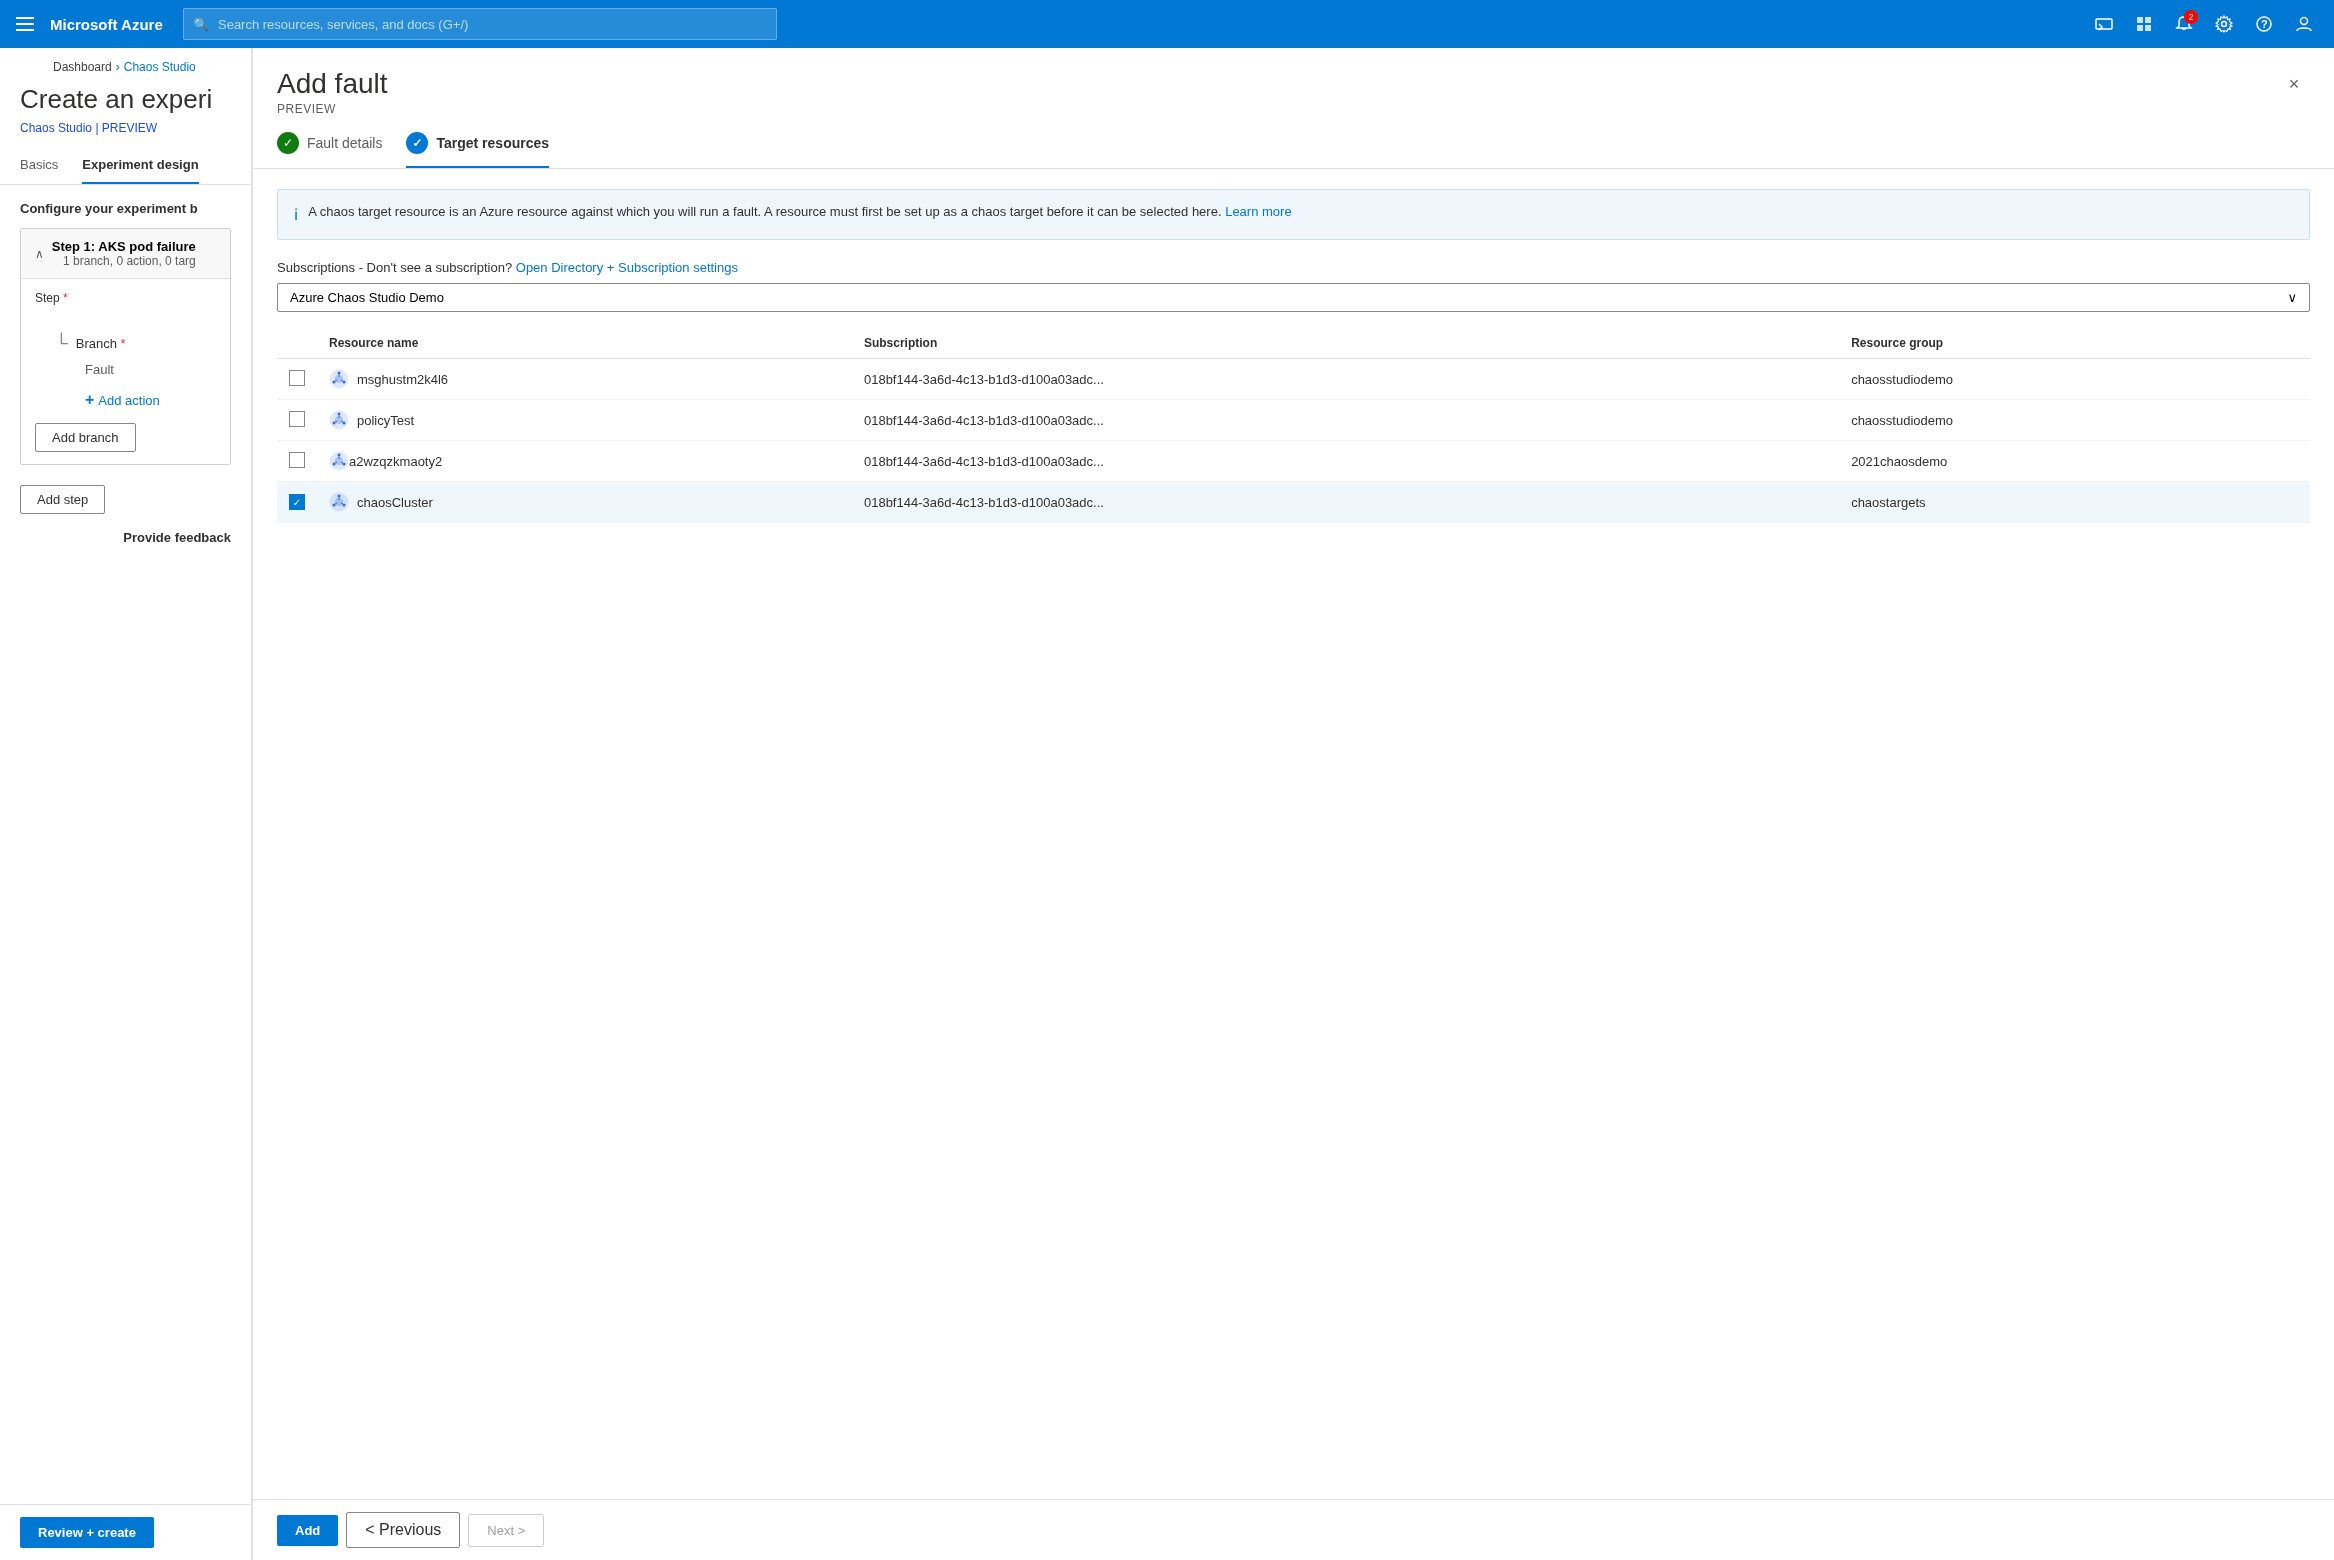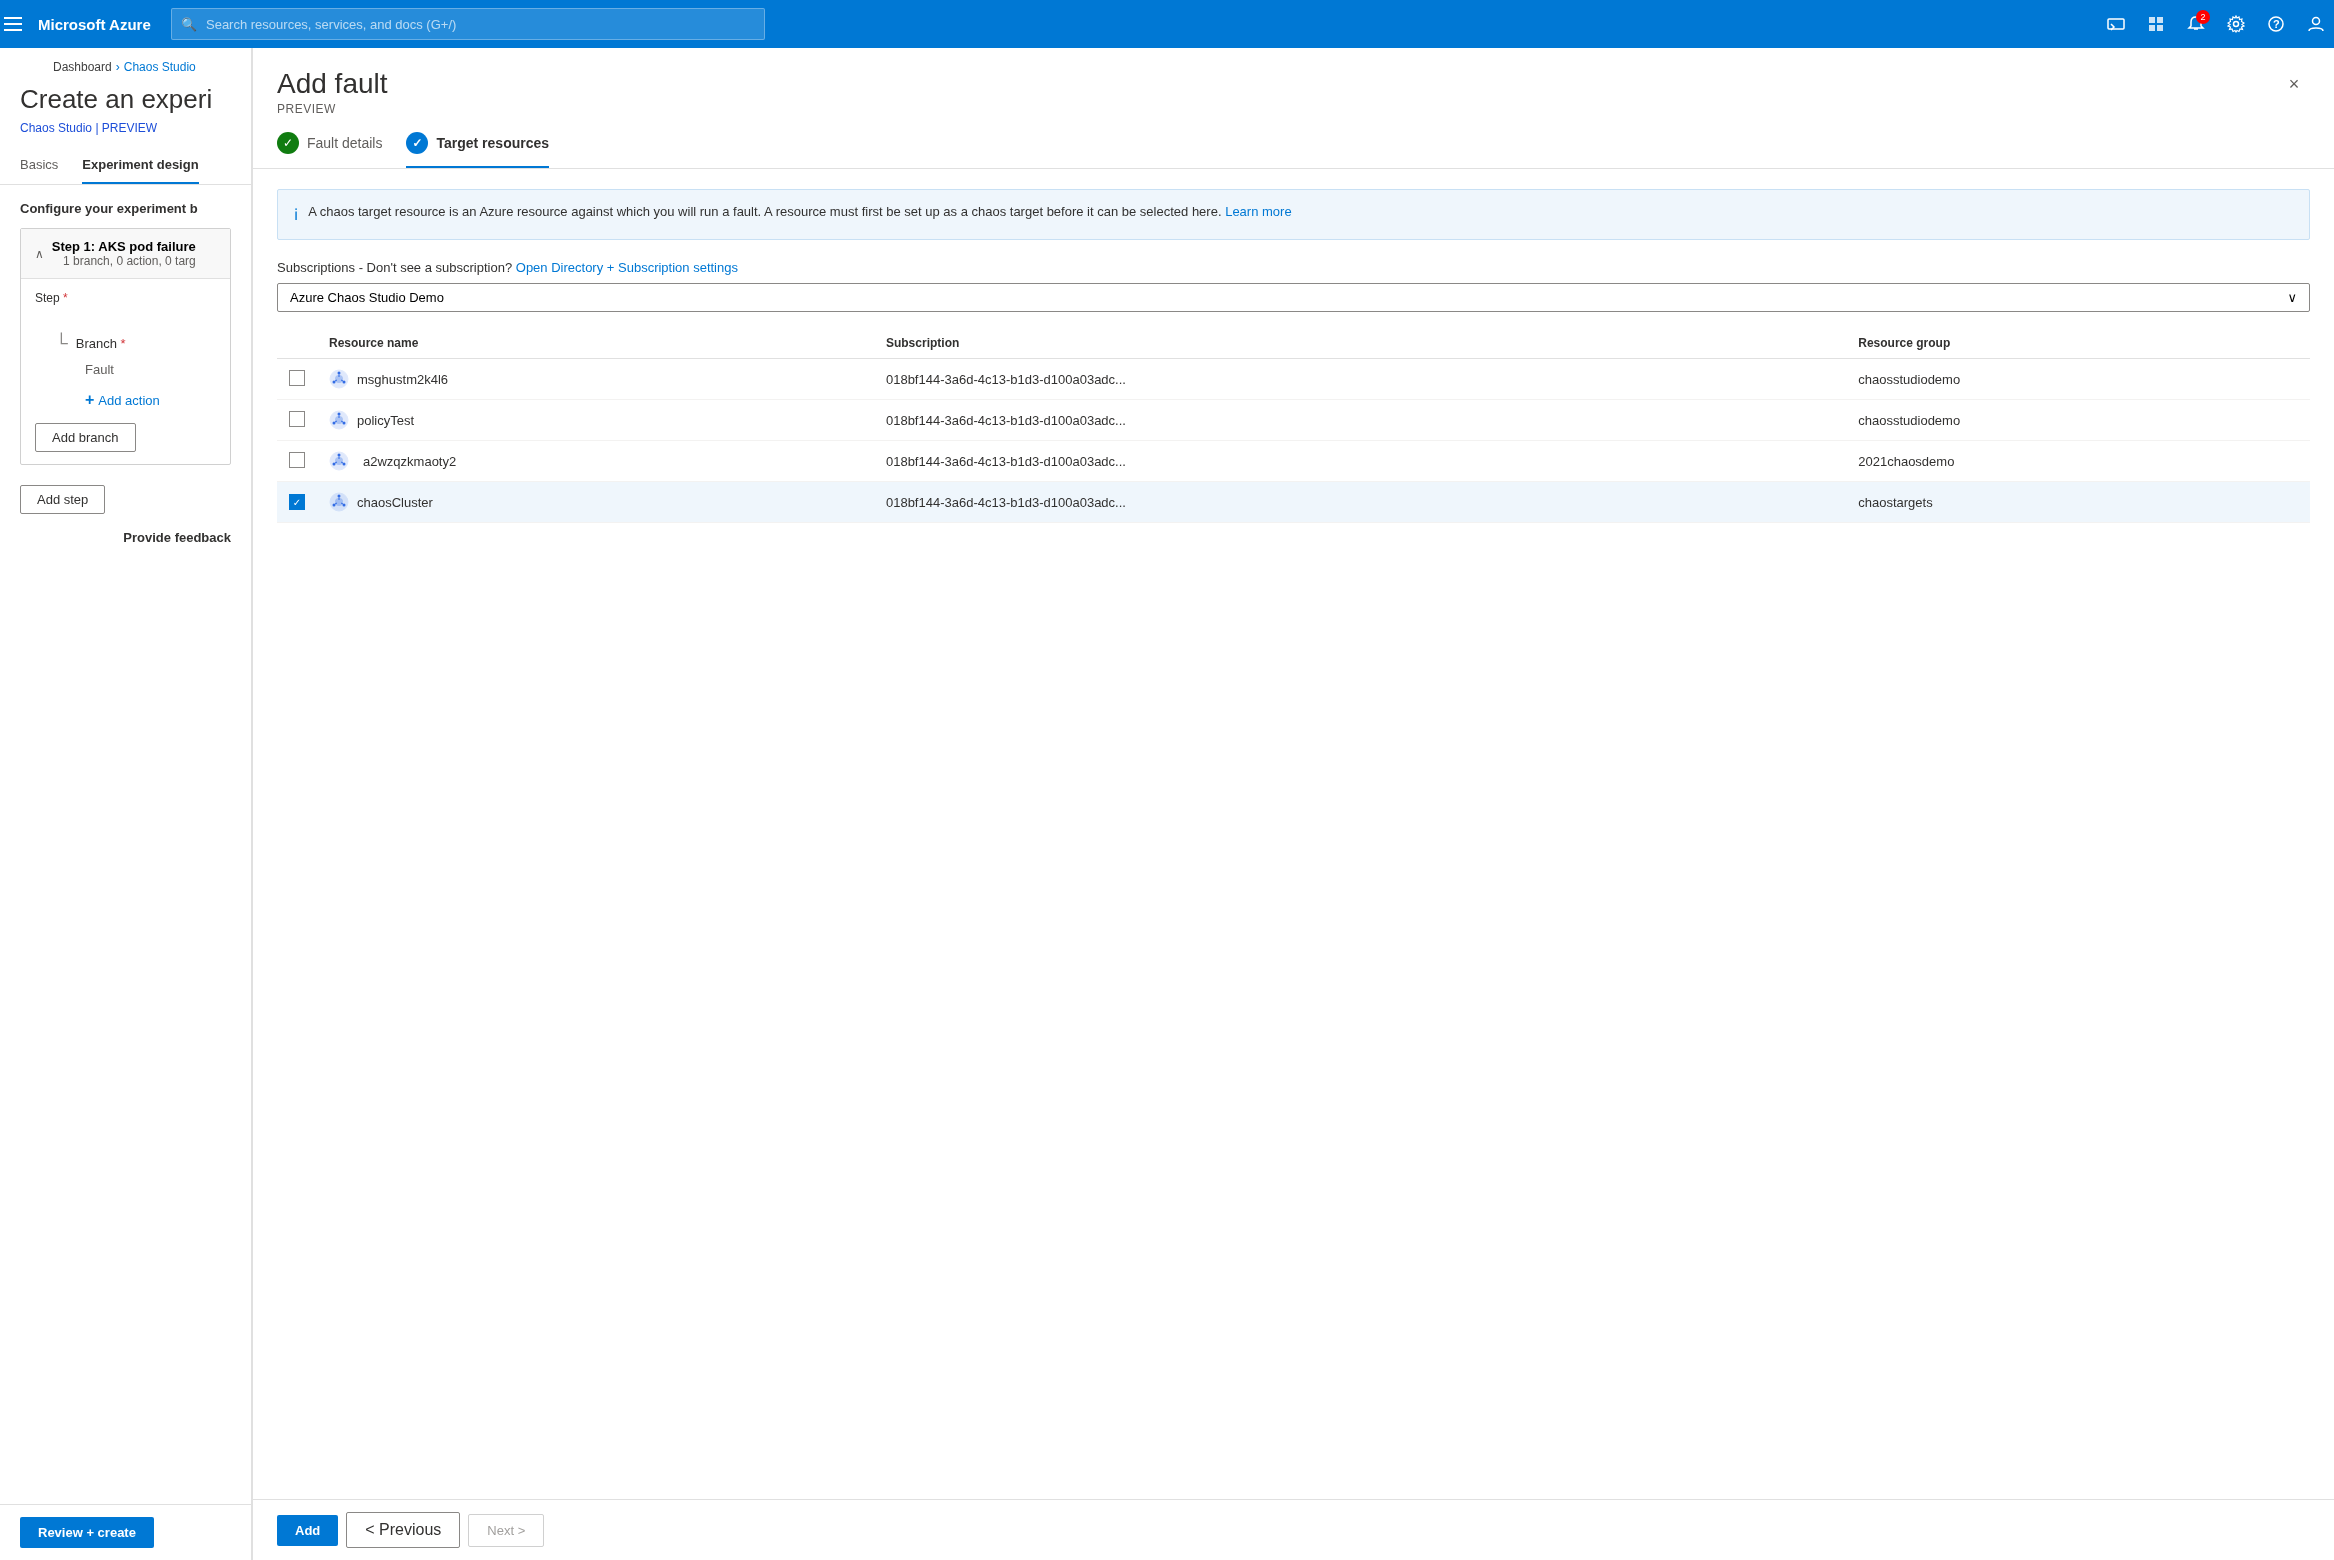--- a/index.html
+++ b/index.html
@@ -4,21 +4,21 @@
   <style>
     * { box-sizing: border-box; margin: 0; padding: 0; }
     body { font-family: 'Segoe UI', Arial, sans-serif; font-size: 14px; background: #f3f2f1; overflow: hidden; }
 
     
     .top-nav {
       background: #0078d4;
       height: 48px;
       display: flex;
       align-items: center;
-      padding: 0 0;
+      padding: 0 12px;
       gap: 12px;
       color: white;
       position: fixed;
       top: 0; left: 0; right: 0;
       z-index: 1000;
     }
     .top-nav .hamburger { cursor: pointer; display: flex; flex-direction: column; gap: 4px; padding: 4px; }
     .top-nav .hamburger span { display: block; width: 18px; height: 2px; background: white; }
     .top-nav .brand { font-weight: 600; font-size: 15px; color: white; margin-right: 8px; white-space: nowrap; }
     .top-nav .search-bar {
@@ -616,21 +616,21 @@
           <circle cx="10" cy="10" r="9" fill="#326CE5" opacity="0.15" stroke="#326CE5" stroke-width="1"></circle>
           <circle cx="10" cy="10" r="4" fill="#326CE5" opacity="0.3"></circle>
           <circle cx="10" cy="4" r="1.5" fill="#326CE5"></circle>
           <circle cx="15" cy="13" r="1.5" fill="#326CE5"></circle>
           <circle cx="5" cy="13" r="1.5" fill="#326CE5"></circle>
           <line x1="10" y1="5.5" x2="10" y2="8" stroke="#326CE5" stroke-width="1"></line>
           <line x1="14" y1="12" x2="12" y2="11" stroke="#326CE5" stroke-width="1"></line>
           <line x1="6" y1="12" x2="8" y2="11" stroke="#326CE5" stroke-width="1"></line>
         </svg>
       </span>
-      <span style="margin-left:14px;">a2wzqzkmaoty2</span>
+      <span style="margin-left:0;">a2wzqzkmaoty2</span>
     </div>
               </td>
               <td>018bf144-3a6d-4c13-b1d3-d100a03adc...</td>
               <td>2021chaosdemo</td>
             </tr>
             <tr class="selected">
               <td class="checkbox-cell"><div class="checkbox checked">✓</div></td>
               <td>
                 <div class="resource-cell">
       <span class="k8s-icon">

